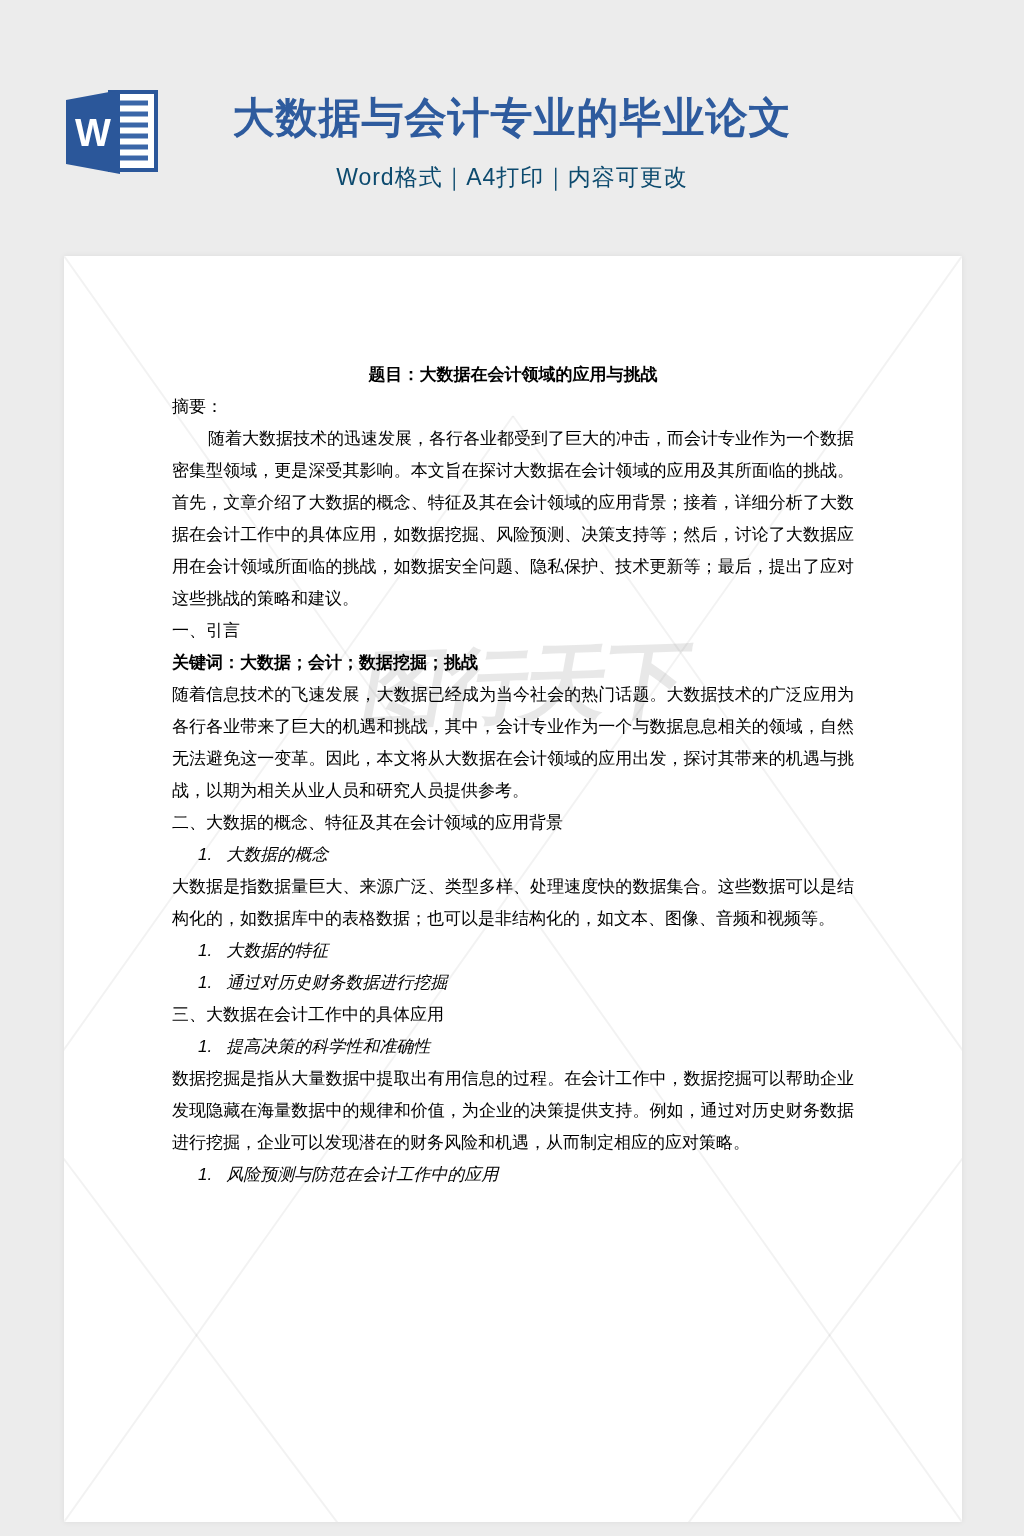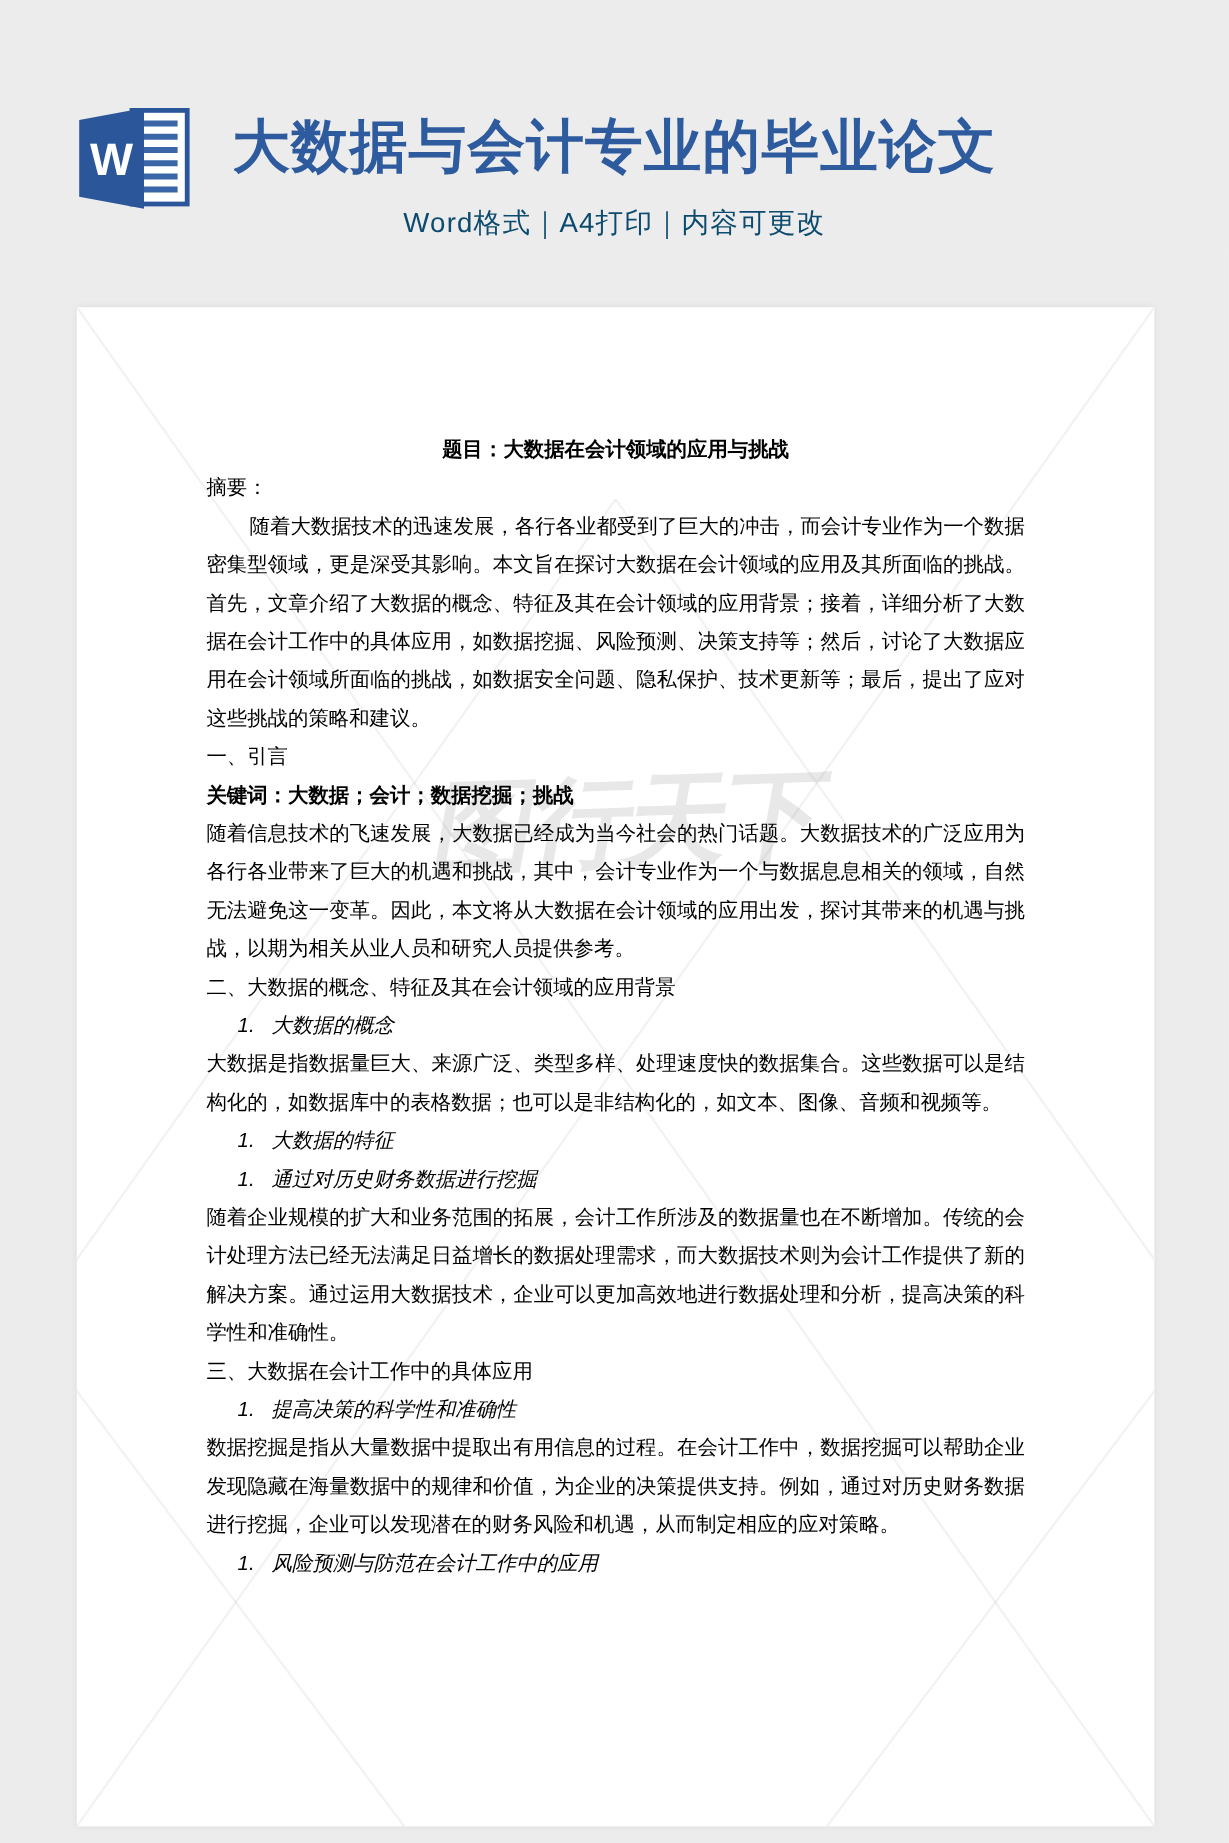--- a/index.html
+++ b/index.html
@@ -13,21 +13,21 @@
 
   
   .header { position: relative; height: 256px; }
   .word-icon {
     position: absolute; left: 60px; top: 86px;
     width: 100px; height: 92px;
   }
   .header-title {
     text-align: center;
     padding-top: 90px;
-    font-size: 48px;
+    font-size: 42px;
     font-weight: bold;
     color: #2e5b9e;
     letter-spacing: 1px;
   }
   .header-subtitle {
     text-align: center;
     margin-top: 16px;
     font-size: 23px;
     color: #0c4a6e;
     letter-spacing: 1px;
@@ -123,19 +123,18 @@
       <div class="blk b-plain">摘要：</div>
       <div class="blk b-indent">随着大数据技术的迅速发展，各行各业都受到了巨大的冲击，而会计专业作为一个数据密集型领域，更是深受其影响。本文旨在探讨大数据在会计领域的应用及其所面临的挑战。首先，文章介绍了大数据的概念、特征及其在会计领域的应用背景；接着，详细分析了大数据在会计工作中的具体应用，如数据挖掘、风险预测、决策支持等；然后，讨论了大数据应用在会计领域所面临的挑战，如数据安全问题、隐私保护、技术更新等；最后，提出了应对这些挑战的策略和建议。</div>
       <div class="blk b-plain">一、引言</div>
       <div class="blk b-keywords">关键词：大数据；会计；数据挖掘；挑战</div>
       <div class="blk b-plain">随着信息技术的飞速发展，大数据已经成为当今社会的热门话题。大数据技术的广泛应用为各行各业带来了巨大的机遇和挑战，其中，会计专业作为一个与数据息息相关的领域，自然无法避免这一变革。因此，本文将从大数据在会计领域的应用出发，探讨其带来的机遇与挑战，以期为相关从业人员和研究人员提供参考。</div>
       <div class="blk b-plain">二、大数据的概念、特征及其在会计领域的应用背景</div>
       <div class="blk b-list"><span class="num">1.</span><span>大数据的概念</span></div>
       <div class="blk b-plain">大数据是指数据量巨大、来源广泛、类型多样、处理速度快的数据集合。这些数据可以是结构化的，如数据库中的表格数据；也可以是非结构化的，如文本、图像、音频和视频等。</div>
       <div class="blk b-list"><span class="num">1.</span><span>大数据的特征</span></div>
       <div class="blk b-list"><span class="num">1.</span><span>通过对历史财务数据进行挖掘</span></div>
-      <div class="blk b-plain">随着企业规模的扩大和业务范围的拓展，会计工作所涉及的数据量也在不断增加。传统的会计处理方法已经无法满足日益增长的数据处理需求，而大数据技术则为会计工作提供了新的解决方案。通过运用大数据技术，企业可以更加高效地进行数据处理和分析，提高决策的科学性和准确性。</div>
       <div class="blk b-plain">三、大数据在会计工作中的具体应用</div>
       <div class="blk b-list"><span class="num">1.</span><span>提高决策的科学性和准确性</span></div>
       <div class="blk b-plain">数据挖掘是指从大量数据中提取出有用信息的过程。在会计工作中，数据挖掘可以帮助企业发现隐藏在海量数据中的规律和价值，为企业的决策提供支持。例如，通过对历史财务数据进行挖掘，企业可以发现潜在的财务风险和机遇，从而制定相应的应对策略。</div>
       <div class="blk b-list"><span class="num">1.</span><span>风险预测与防范在会计工作中的应用</span></div>
     </div>
 </div>
 
 </body></html>

